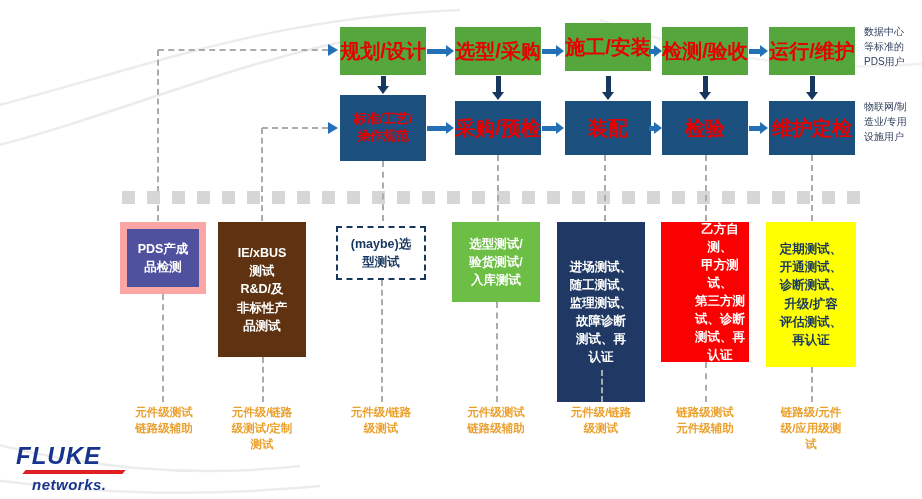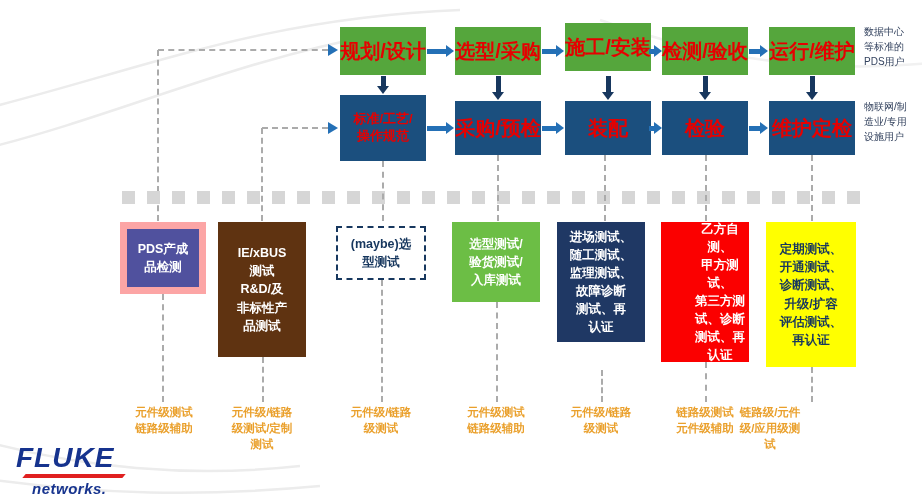--- a/index.html
+++ b/index.html
@@ -44,21 +44,21 @@
   .arrow-v::before { content:""; position:absolute; top:0; bottom:7px; left:50%; margin-left:-2.5px; width:5px; background:#17375e; }
   .arrow-v::after  { content:""; position:absolute; bottom:0; left:50%; margin-left:-6px;
                      border-top:8px solid #17375e; border-left:6px solid transparent; border-right:6px solid transparent; }
 
   .dash-v { border-left:2px dashed #ababab; width:0; }
   .dash-h { border-top:2px dashed #ababab; height:0; }
   .head-right { width:0; height:0; border-top:6px solid transparent; border-bottom:6px solid transparent; border-left:10px solid #2470b6; }
 
   .squares { background:repeating-linear-gradient(90deg,#d6d6d6 0 13px,transparent 13px 25px); }
 
-  .fluke { font-style:italic; font-weight:bold; font-size:28px; color:#16338e; letter-spacing:1px; }
+  .fluke { font-style:italic; font-weight:bold; font-size:24px; color:#16338e; letter-spacing:1px; }
   .logo-underline { width:100px; height:4px; background:#e02020; transform:skewX(-40deg); margin:0 0 2px 8px; }
   .nets { font-style:italic; font-weight:bold; font-size:15px; color:#16338e; margin-left:16px; letter-spacing:0.5px; }
 </style>
 </head>
 <body>
 
 <div class="canvas">
 
   <svg class="swoosh" width="922" height="499" viewBox="0 0 922 499">
     <path d="M-20,110 C140,70 260,18 460,10"></path>
@@ -125,21 +125,21 @@
   <div class="tbox brown" style="left:218px;top:222px;width:88px;height:135px">IE/xBUS
 测试
 R&amp;D/及
 非标性产
 品测试</div>
   <div class="tbox maybe" style="left:336px;top:226px;width:90px;height:54px">(maybe)选
 型测试</div>
   <div class="tbox green2" style="left:452px;top:222px;width:88px;height:80px">选型测试/
 验货测试/
 入库测试</div>
-  <div class="tbox navy" style="left:557px;top:222px;width:88px;height:120px">进场测试、
+  <div class="tbox navy" style="left:557px;top:222px;width:88px;height:180px">进场测试、
 随工测试、
 监理测试、
 故障诊断
 测试、再
 认证</div>
   <div class="tbox red" style="left:661px;top:222px;width:88px;height:140px">乙方自测、
 甲方测试、
 第三方测
 试、诊断
 测试、再
@@ -165,21 +165,21 @@
 级测试/定制
 测试</div>
   <div class="blabel" style="left:335px;top:404px;width:92px">元件级/链路
 级测试</div>
   <div class="blabel" style="left:450px;top:404px;width:92px">元件级测试
 链路级辅助</div>
   <div class="blabel" style="left:555px;top:404px;width:92px">元件级/链路
 级测试</div>
   <div class="blabel" style="left:659px;top:404px;width:92px">链路级测试
 元件级辅助</div>
-  <div class="blabel" style="left:722px;top:404px;width:96px">链路级/元件
+  <div class="blabel" style="left:763px;top:404px;width:96px">链路级/元件
 级/应用级测
 试</div>
 
   <div class="logo" style="left:16px;top:442px">
     <div class="fluke">FLUKE</div>
     <div class="logo-underline"></div>
     <div class="nets">networks.</div>
   </div>
 
 </div>

